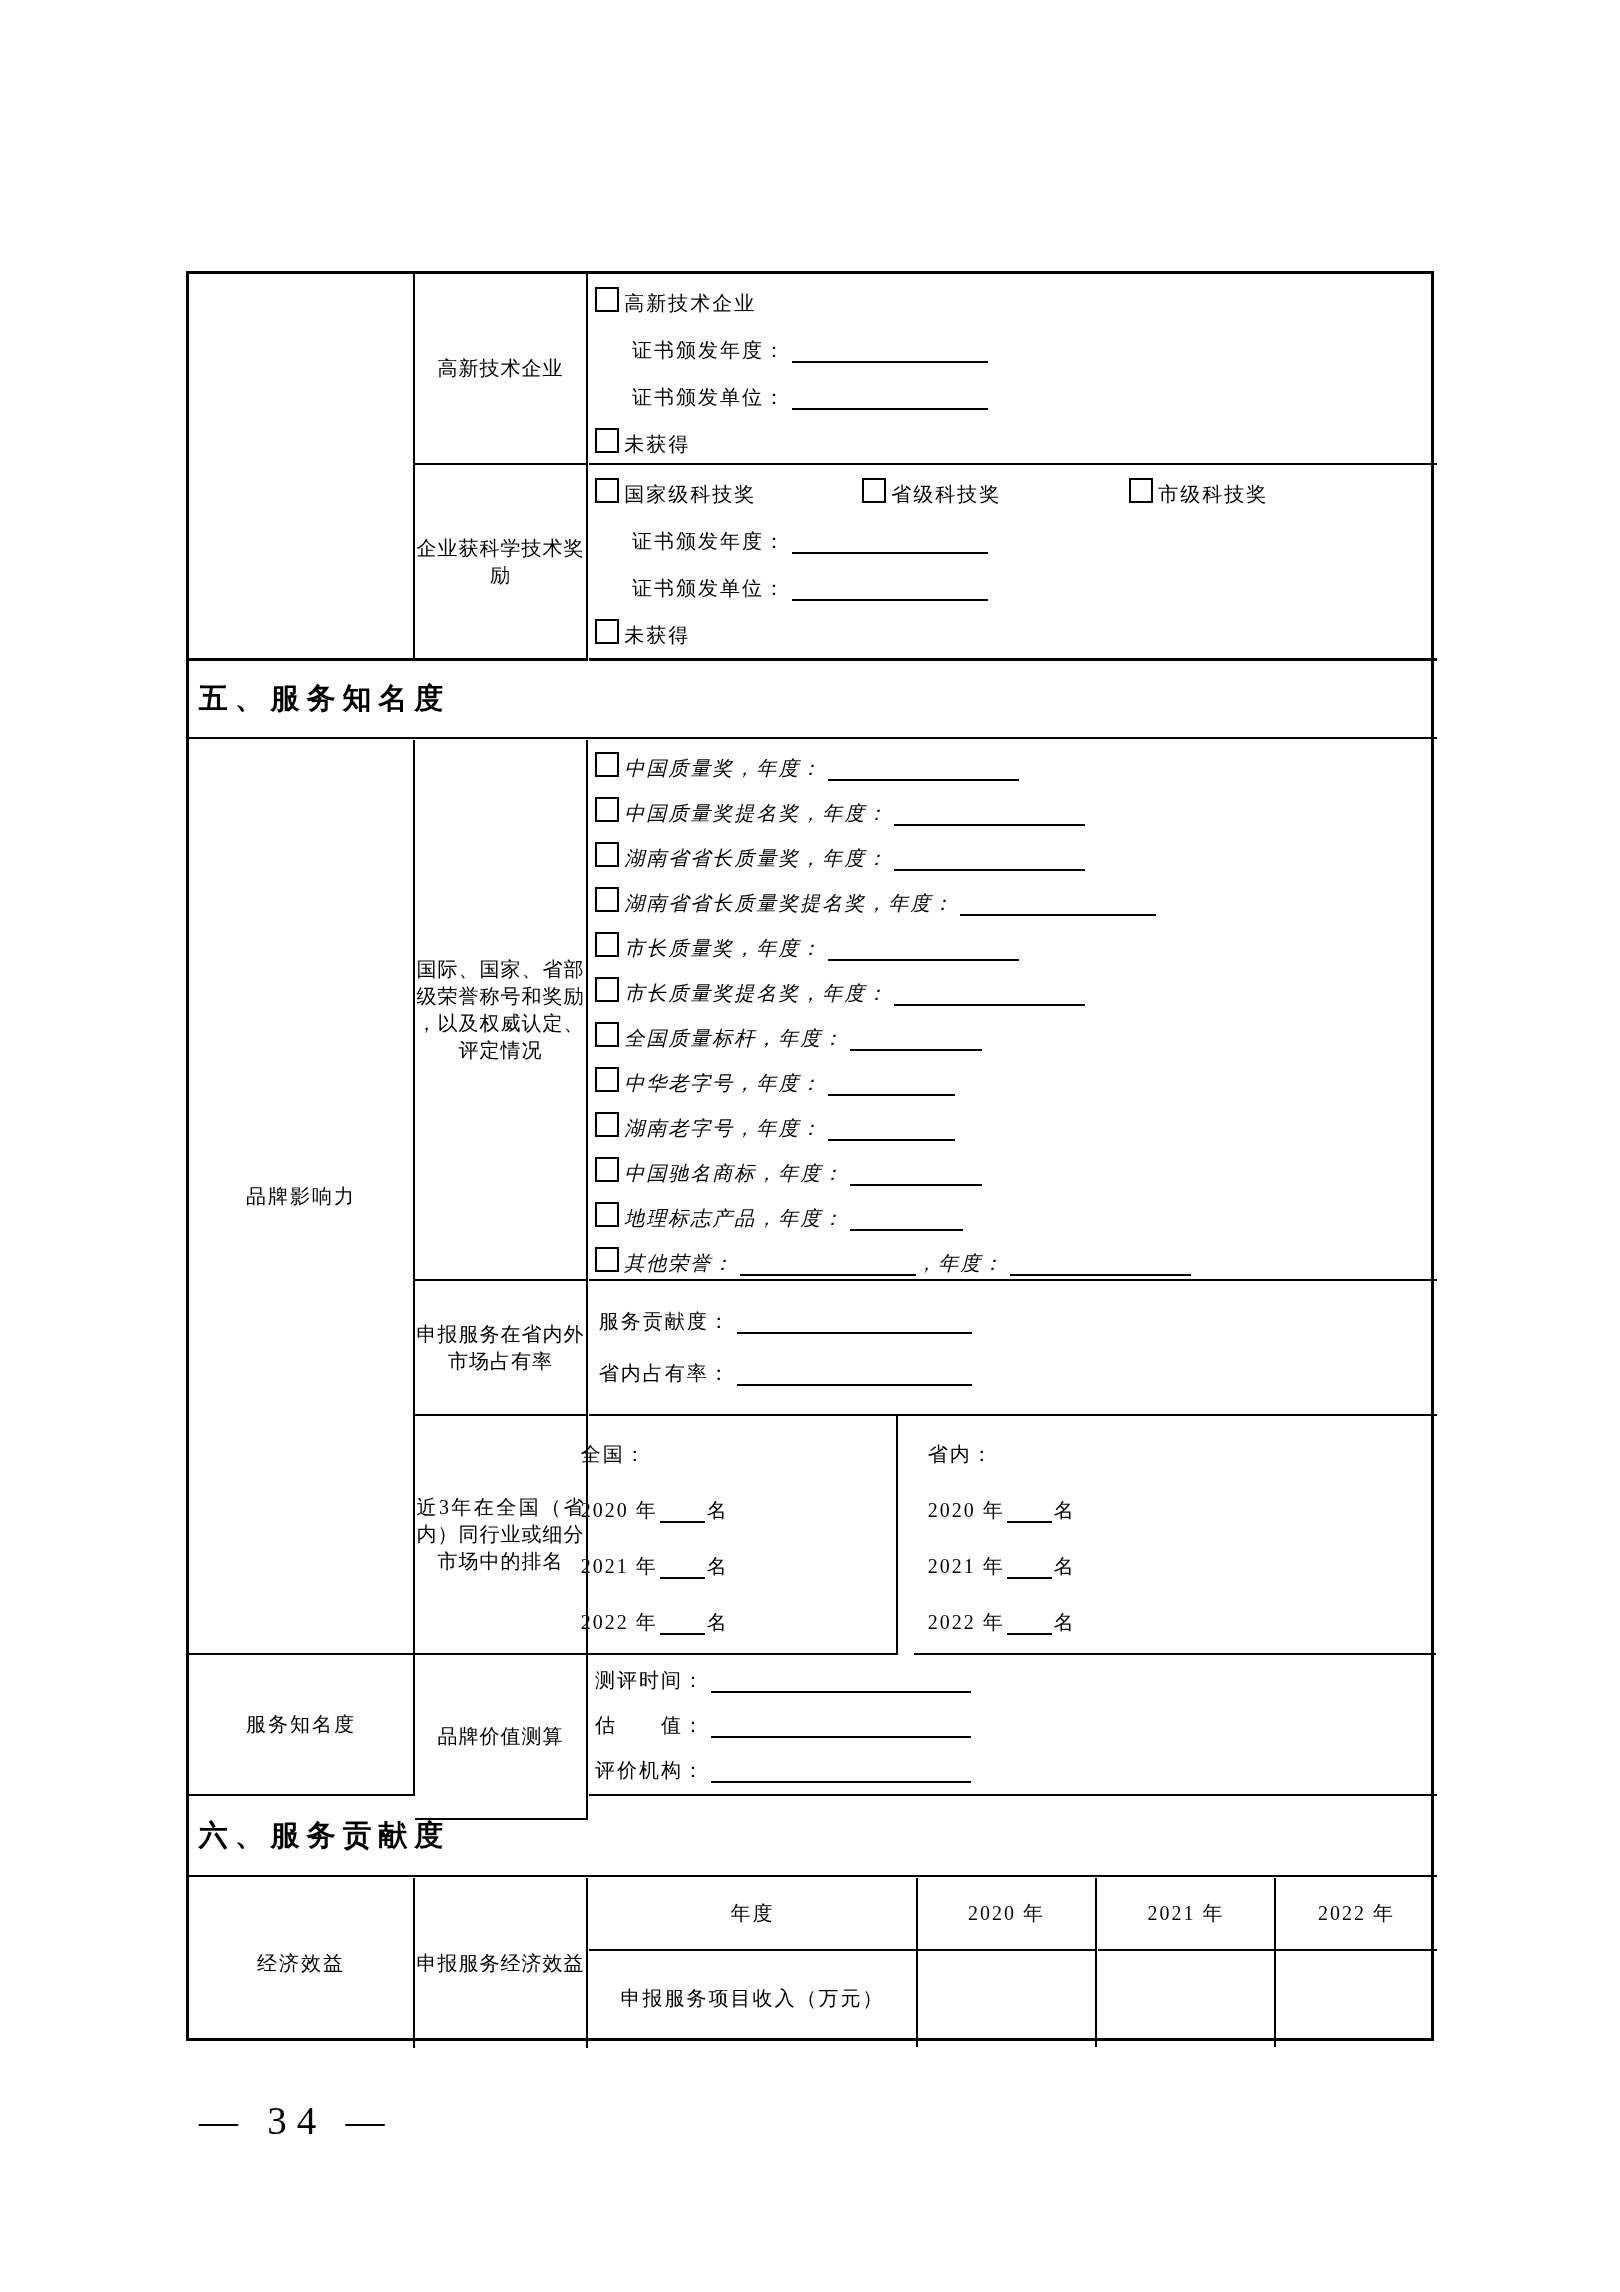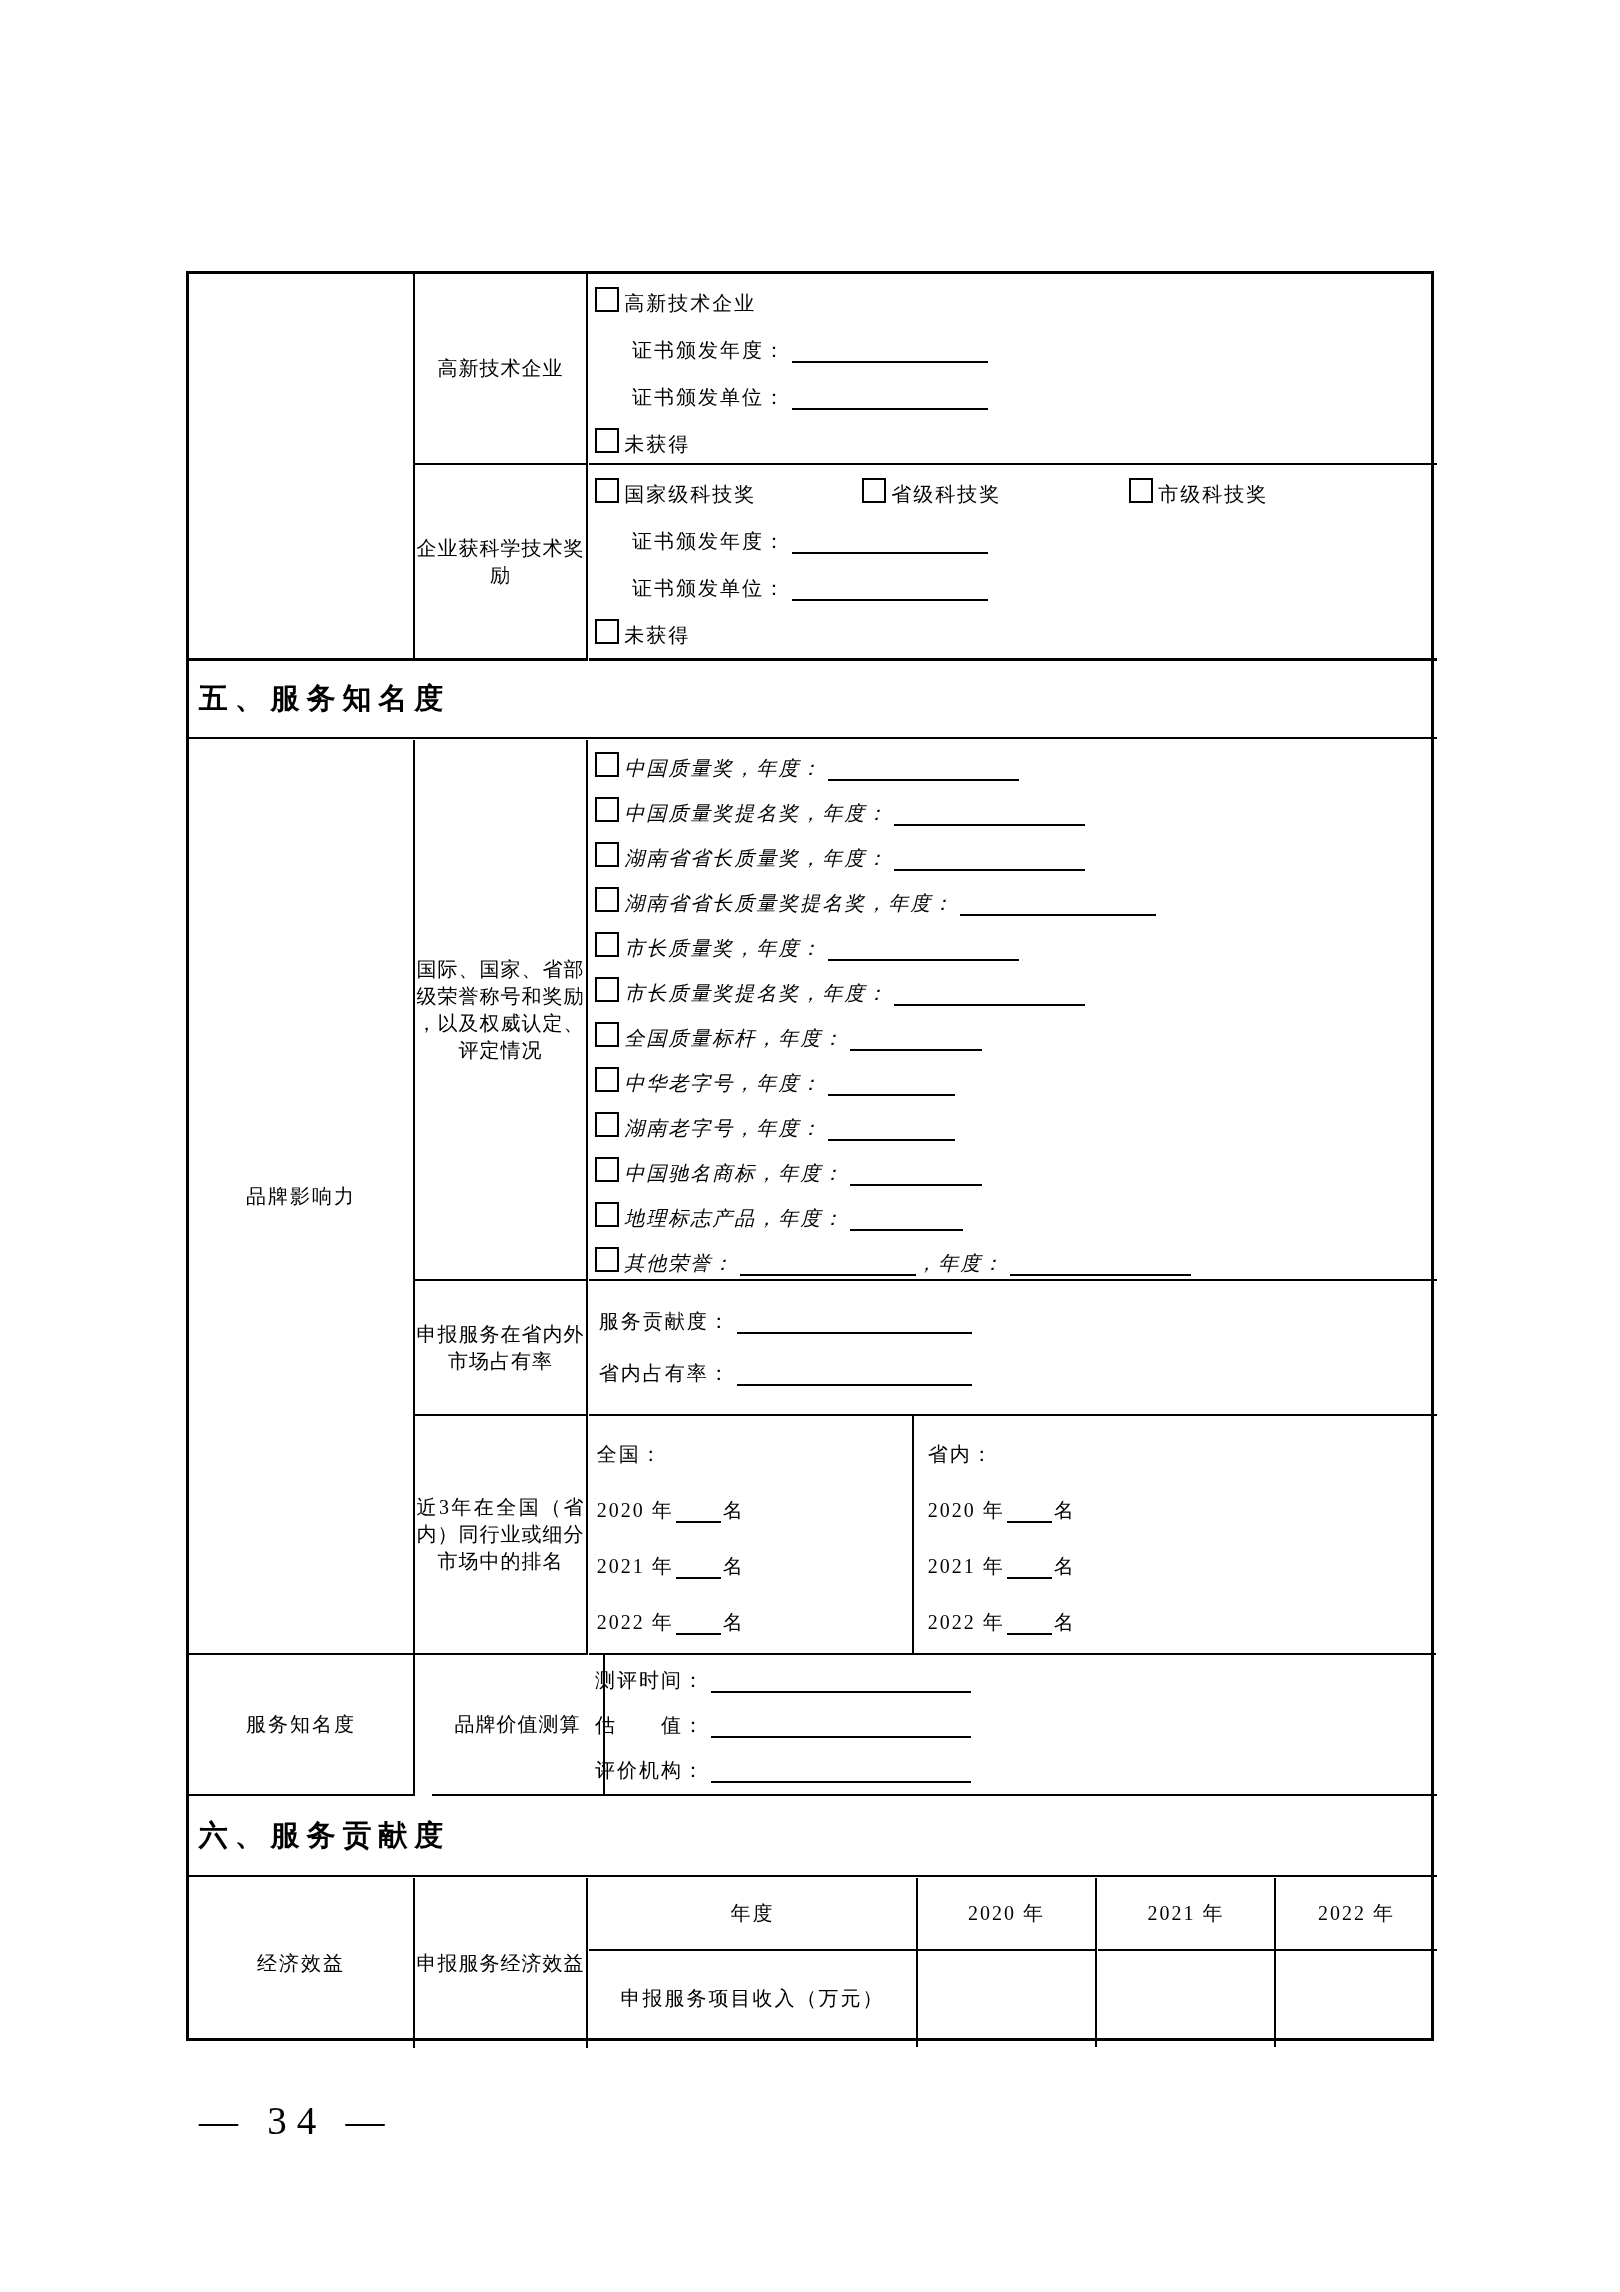--- a/index.html
+++ b/index.html
@@ -135,37 +135,37 @@
         <span>服务贡献度：</span><span class="u" style="width:235px"></span>
       </div>
       <div class="line">
         <span>省内占有率：</span><span class="u" style="width:235px"></span>
       </div>
     </div>
 
     <div class="cell br2 bb3 vc" style="left:226px;top:1142px;width:173px;height:239px;">
       <div class="label-block">近3年在全国（省内）同行业或细分市场中的排名</div>
     </div>
-    <div class="cell br2 bb3 rank-cell" style="left:400px;top:1142px;width:325px;height:239px;padding-left:7.8px;">
+    <div class="cell br2 bb3 rank-cell" style="left:384px;top:1142px;width:325px;height:239px;padding-left:7.8px;">
       <div class="line">全国：</div>
       <div class="line"><span>2020 年</span><span class="u u-rank"></span><span>名</span></div>
       <div class="line"><span>2021 年</span><span class="u u-rank"></span><span>名</span></div>
       <div class="line"><span>2022 年</span><span class="u u-rank"></span><span>名</span></div>
     </div>
     <div class="cell bb3 rank-cell" style="left:725px;top:1142px;width:522px;height:239px;padding-left:13.7px;">
       <div class="line">省内：</div>
       <div class="line"><span>2020 年</span><span class="u u-rank"></span><span>名</span></div>
       <div class="line"><span>2021 年</span><span class="u u-rank"></span><span>名</span></div>
       <div class="line"><span>2022 年</span><span class="u u-rank"></span><span>名</span></div>
     </div>
 
     <div class="cell br2 bb3 vc" style="left:0;top:1381px;width:226px;height:141px;">
       <span>服务知名度</span>
     </div>
-    <div class="cell br2 bb3 vc" style="left:226px;top:1381px;width:173px;height:141px;margin-left:17px;">
+    <div class="cell br2 bb3 vc" style="left:226px;top:1381px;width:173px;height:165px;">
       <div class="label-block w4">品牌价值测算</div>
     </div>
     <div class="cell bb3 lh46" style="left:400px;top:1381px;width:848px;height:141px;padding:2.9px 0 0 5.9px;">
       <div class="line"><span>测评时间：</span><span class="u" style="width:260px"></span></div>
       <div class="line"><span>估　　值：</span><span class="u" style="width:260px"></span></div>
       <div class="line"><span>评价机构：</span><span class="u" style="width:260px"></span></div>
     </div>
 
     <div class="cell bb3 sec-hdr" style="left:0;top:1522px;width:1248px;height:81px;">
       <span>六、服务贡献度</span>

